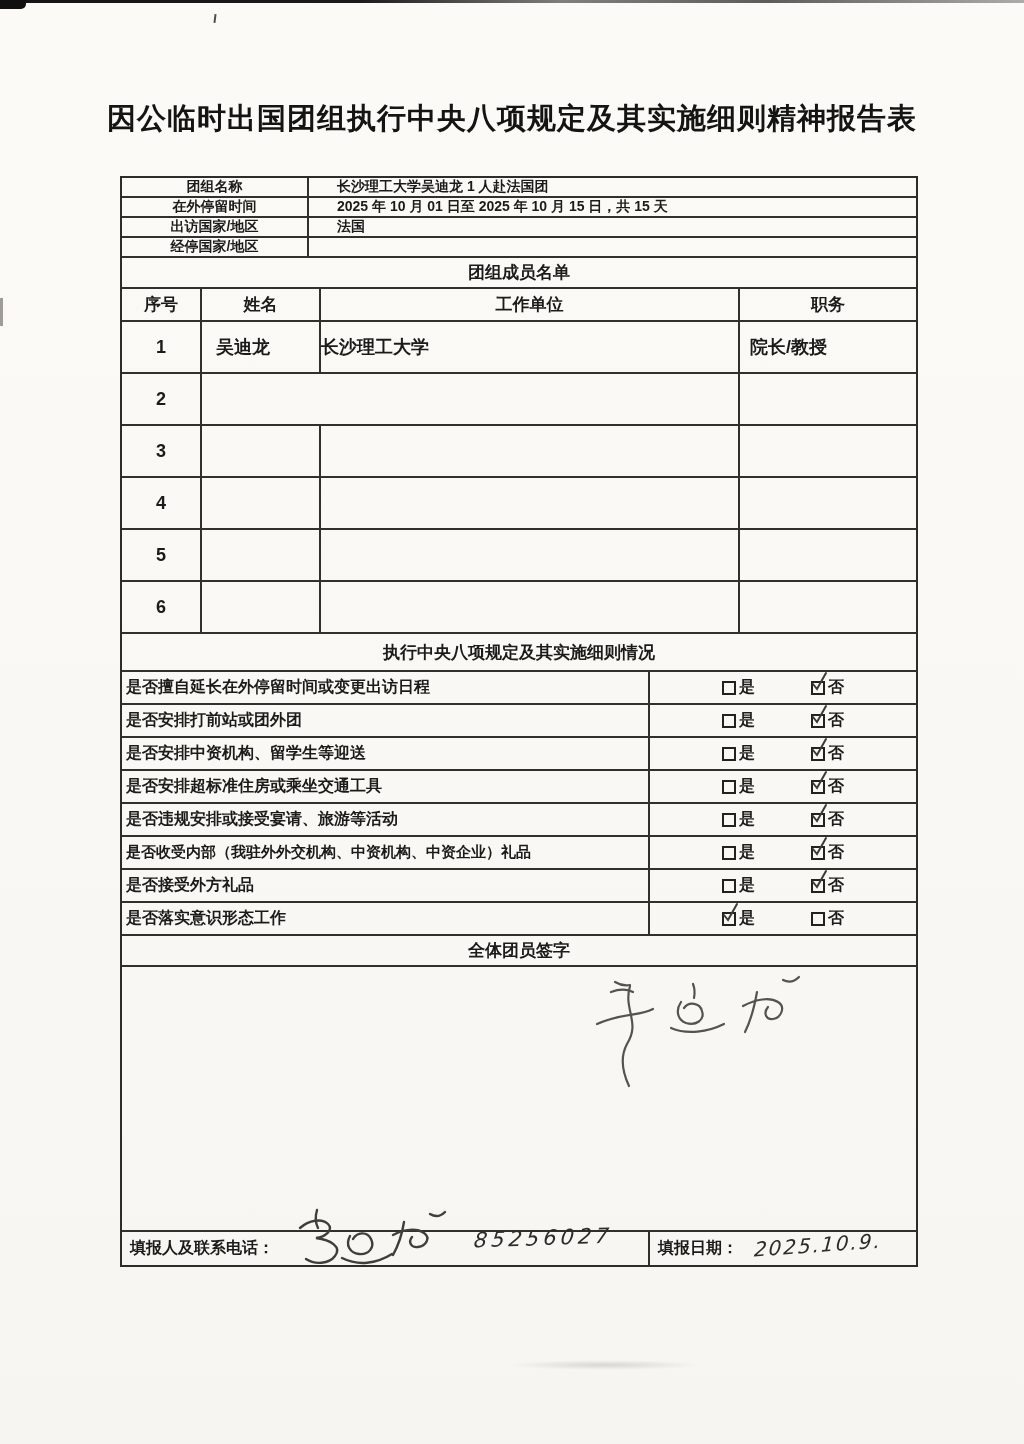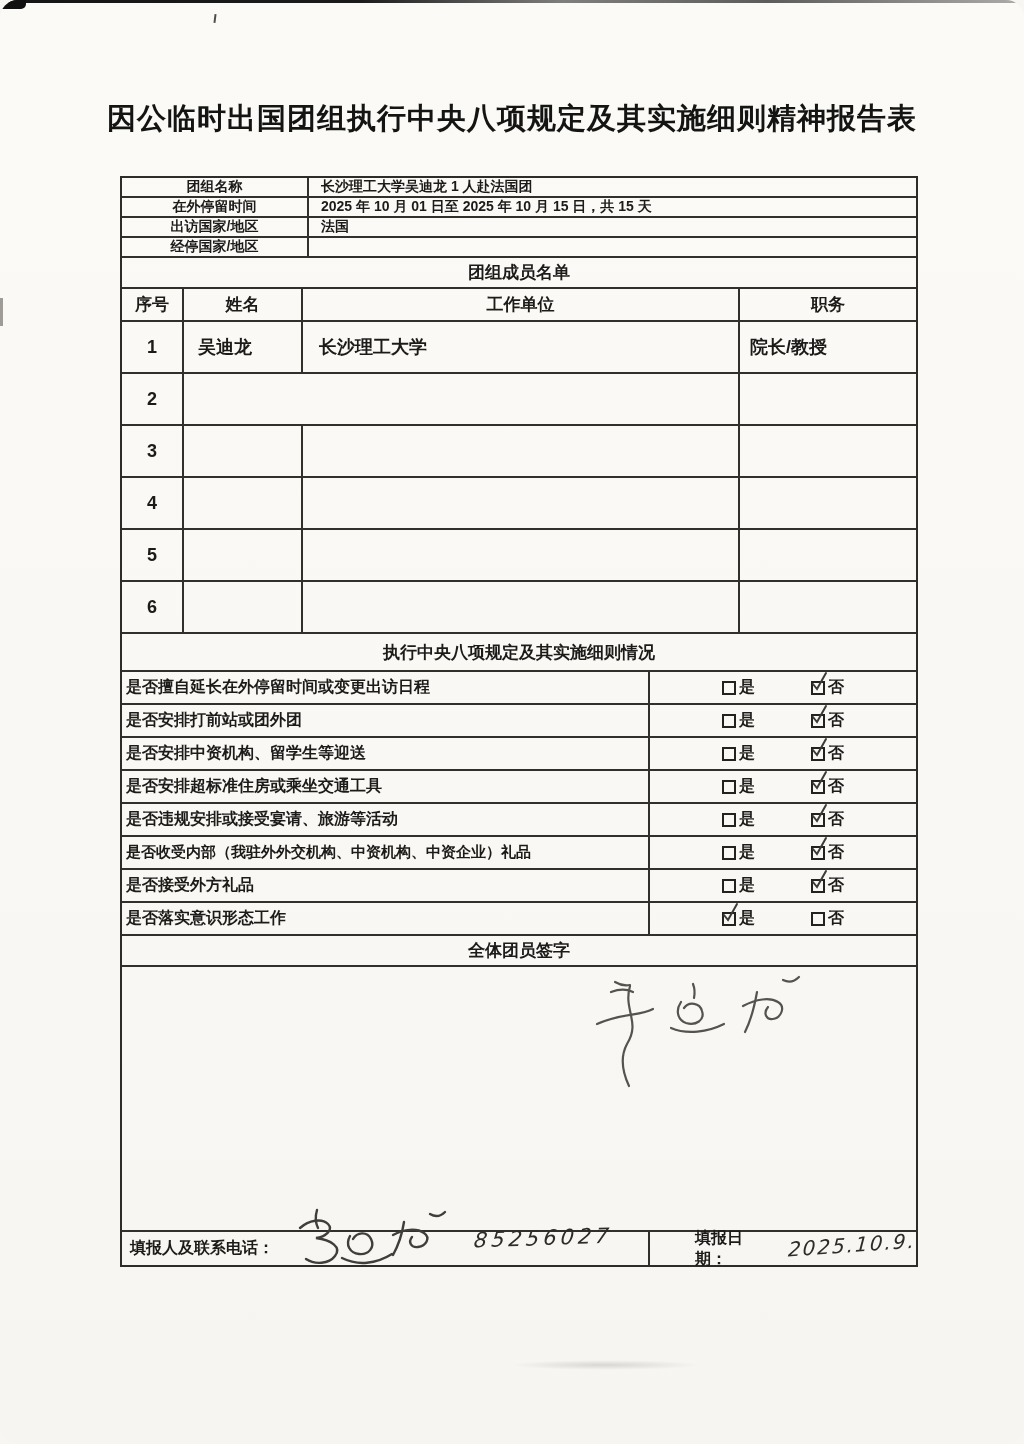--- a/index.html
+++ b/index.html
@@ -5,56 +5,55 @@
   html,body{margin:0;padding:0;}
   body{
     width:1024px;height:1444px;
     background:#f7f6f2;
     font-family:"Liberation Sans","DejaVu Sans",sans-serif;
     color:#1c1b19;
   }
   .sheet{
     position:relative;width:1024px;height:1444px;overflow:hidden;
     background:linear-gradient(180deg,#fbfaf7 0%,#f9f8f4 55%,#f6f5f1 100%);
-    border-radius:18px;
   }
   
   .top-streak{position:absolute;top:0;left:0;width:100%;height:3px;
     background:linear-gradient(90deg,#151515 0%,#1b1b1b 35%,rgba(25,25,25,.55) 55%,rgba(25,25,25,.7) 75%,rgba(25,25,25,.35) 100%);}
   .corner-blot{position:absolute;top:0;left:0;width:26px;height:9px;background:#101010;border-radius:0 0 5px 0;}
   .tiny-tick{position:absolute;top:14px;left:214px;width:2px;height:9px;background:#4d4d4d;transform:rotate(7deg);}
   .left-edge-mark{position:absolute;top:298px;left:0;width:3px;height:28px;background:#6e6a64;opacity:.65;}
   .smudge{position:absolute;top:1360px;left:510px;width:190px;height:10px;
     background:radial-gradient(ellipse at center,rgba(110,105,98,.22),transparent 70%);}
   
   .title{position:absolute;top:99px;left:0;width:100%;margin:0;text-align:center;
     font-size:29px;font-weight:bold;letter-spacing:1px;color:#141413;}
   
   .form-table{position:absolute;left:120px;top:176px;width:798px;
     border:2px solid #2e2c28;box-sizing:border-box;background:transparent;}
   .row{display:flex;border-bottom:2px solid #32302b;box-sizing:border-box;align-items:stretch;}
-  .row:last-child{border-bottom:none;gap:37px;}
+  .row:last-child{border-bottom:none;}
   .cell{box-sizing:border-box;display:flex;align-items:center;}
   .br{border-right:2px solid #32302b;}
   
   .info-row{height:20px;font-size:14px;}
   .info-label{width:187px;justify-content:center;font-weight:700;}
-  .info-value{flex:1;padding-left:12px;font-weight:700;}
+  .info-value{flex:1;padding-left:28px;font-weight:700;}
   
   .section-row{height:31px;justify-content:center;align-items:center;font-size:17px;font-weight:700;}
   .compliance-title{height:38px;font-size:17px;}
   
   .member-header{height:33px;font-size:17px;}
   .member-row{height:52px;font-size:18px;}
-  .c-no{width:62px;justify-content:center;}
+  .c-no{width:80px;justify-content:center;}
   .c-name{width:119px;}
   .c-name.val{padding-left:14px;font-weight:700;}
   .c-name.hdr{justify-content:center;}
   .c-unit{flex:1;}
-  .c-unit.val{padding-left:16px;font-weight:700;}
+  .c-unit.val{padding-left:0;font-weight:700;}
   .c-unit.hdr{justify-content:center;}
   .c-title{width:176px;}
   .c-title.val{padding-left:10px;font-weight:700;}
   .c-title.hdr{justify-content:center;}
   .member-header .cell{font-weight:700;}
   .member-row .c-no{font-weight:600;}
   
   .q-row{height:33px;font-size:16px;}
   .q-text{width:528px;padding-left:4px;font-weight:700;}
   .q-choices{flex:1;display:flex;align-items:center;font-weight:700;}

